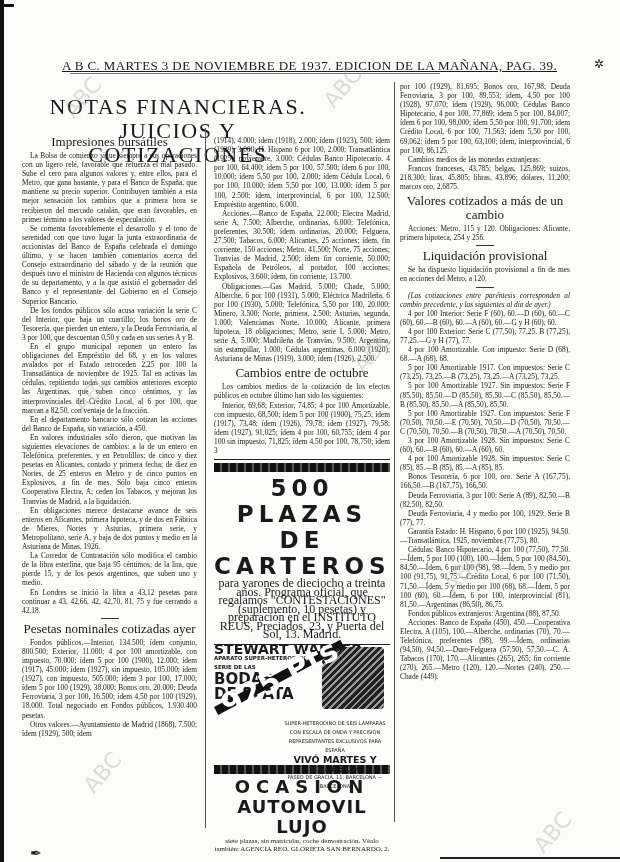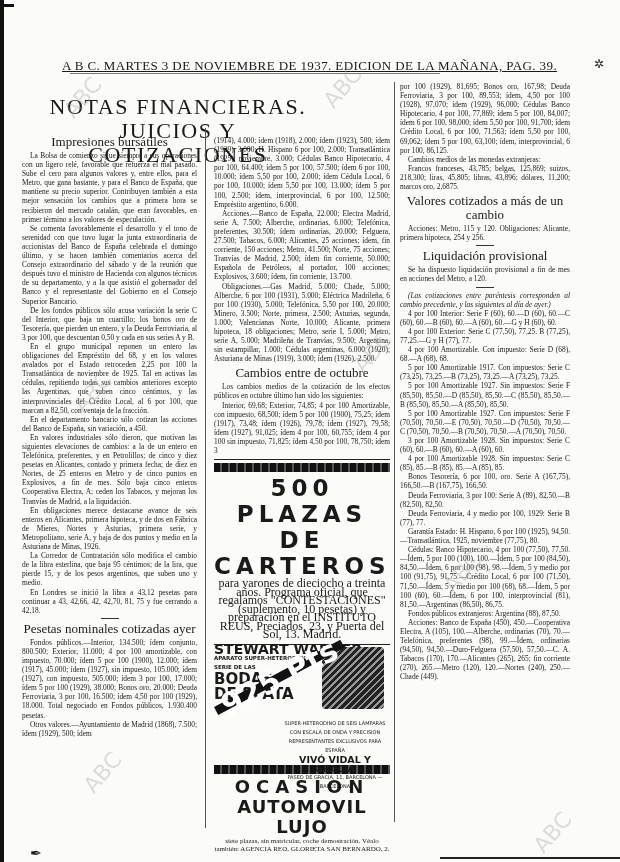--- a/index.html
+++ b/index.html
@@ -88,21 +88,21 @@
   <div class="sw">
     <div class="brand">STEWART WARNER</div>
     <div class="small">APARATO SUPER-HETERODINO</div>
     <div class="small">SERIE DE LAS</div>
     <div class="bodas" style="width:80px;">BODAS DE PLATA</div>
     <div class="radio"></div>
     <div class="price">925 Pts</div>
     <div class="vivo">
       <span>SUPER-HETERODINO DE SEIS LÁMPARAS CON ESCALA DE ONDA Y PRECISIÓN</span><br>
       <span>REPRESENTANTES EXCLUSIVOS PARA ESPAÑA</span>
-      <b>VIVÓ VIDAL Y GRACIA</b>
+      <b>VIVÓ MARTES Y BALASCH</b>
       <span>PASEO DE GRACIA, 11, BARCELONA — BARCELONA</span>
     </div>
   </div>
 
   <div class="ad" style="border-top:none;">
     <div class="darkbar"></div>
     <div class="bigad ocasion">OCASION</div>
     <div class="bigad auto">AUTOMOVIL LUJO</div>
     <div style="font-size:7px; line-height:8.5px;">siete plazas, sin matricular, coche demostración. Véalo también: AGENCIA REO, GLORIETA SAN BERNARDO, 2.</div>
   </div>

